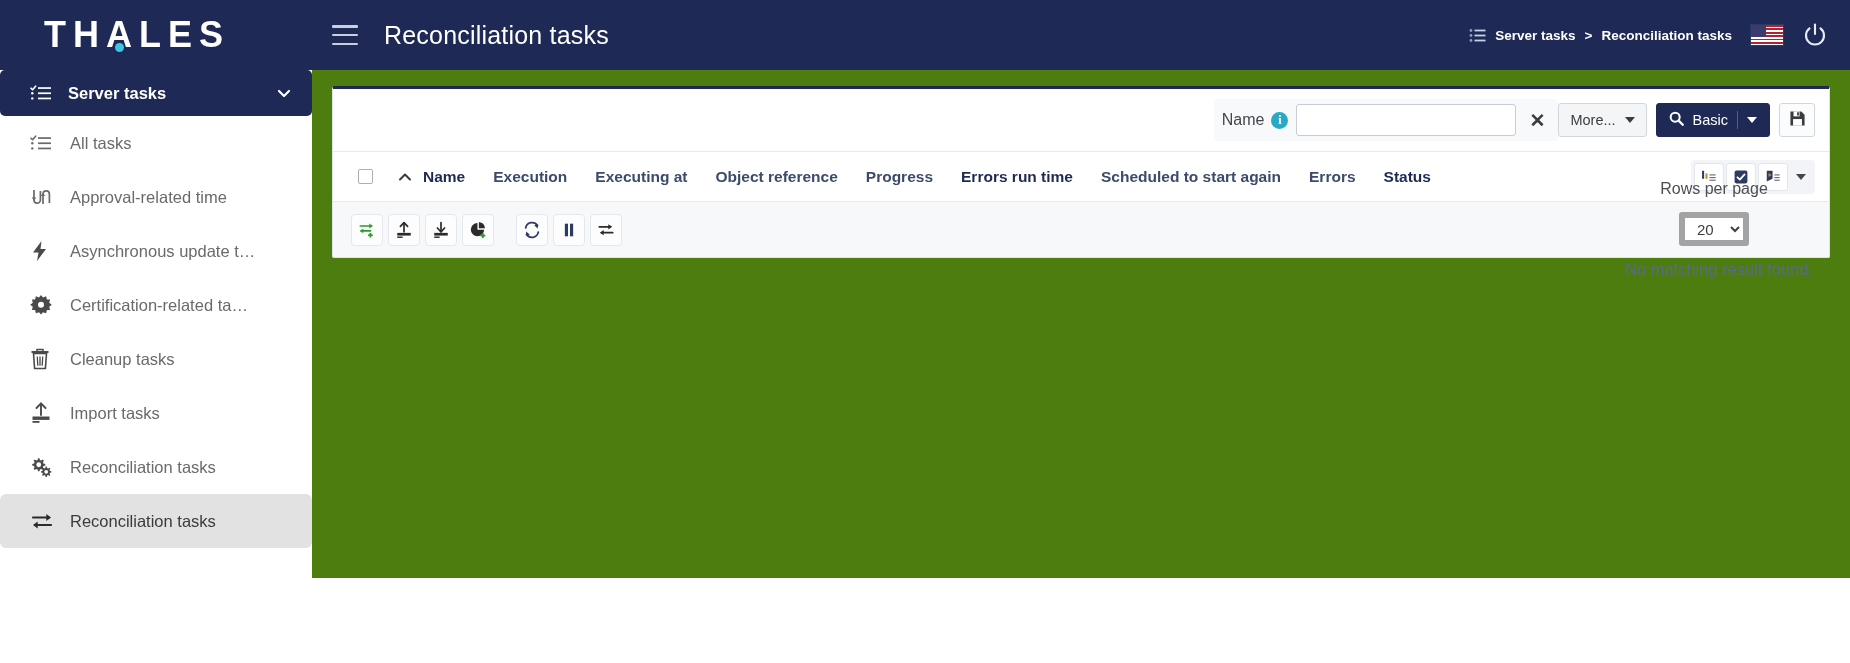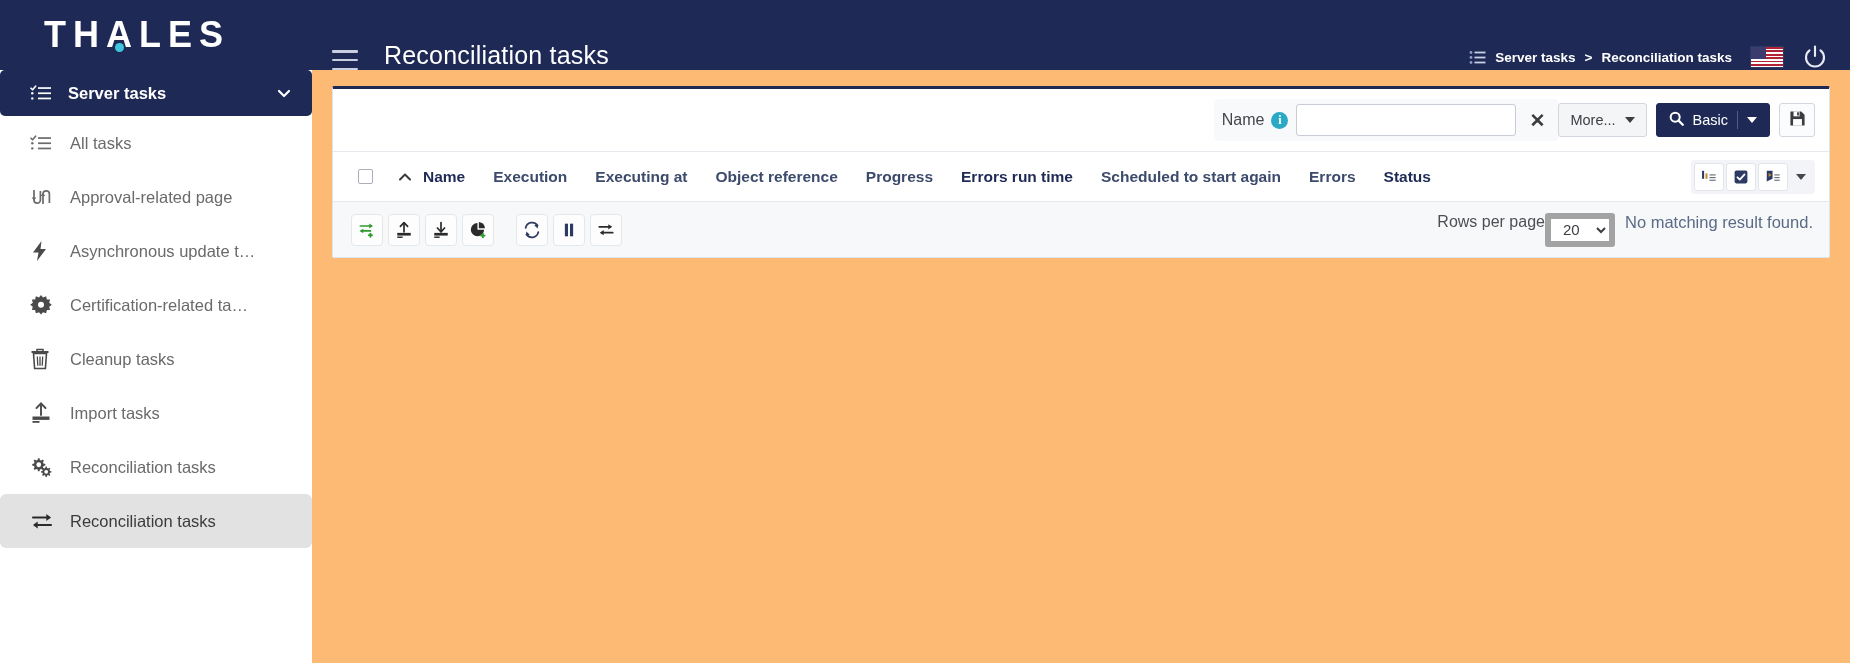--- a/index.html
+++ b/index.html
@@ -13,21 +13,21 @@
   }
 
   
   .topbar {
     position: absolute;
     top: 0; left: 0;
     width: 1850px;
     height: 70px;
     background: #1e2a55;
     display: flex;
-    align-items: flex-end;
+    align-items: center;
   }
   .logo-zone {
     width: 312px;
     height: 70px;
     display: flex;
     align-items: center;
     padding-left: 44px;
   }
   .thales-logo {
     display: flex;
@@ -168,22 +168,22 @@
   }
   .sb-item.selected { background: #e2e2e2; }
   .sb-item.selected .sb-label { color: #3b3b3b; }
   .sb-item.selected .sb-ico { color: #2b2b2b; }
 
   
   .main {
     position: absolute;
     top: 0; left: 312px;
     width: 1538px;
-    height: 593px;
-    background: #fdba74;
+    height: 508px;
+    background: #4d7c0f;
     padding: 16px 20px 0 20px;
   }
   .panel {
     background: #ffffff;
     border: 1px solid #dfe3ea;
     border-top: 3px solid #1e2a55;
     border-radius: 2px;
     width: 100%;
   }
 
@@ -351,21 +351,23 @@
     background: #fdfdfe;
     border: 1px solid #e4e7ec;
     border-radius: 4px;
     display: flex; align-items: center; justify-content: center;
     cursor: pointer;
   }
   .grp-space { width: 22px; }
   .foot-right {
     margin-left: auto;
     display: flex;
-    align-items: flex-start;
+    align-items: center;
+    gap: 14px;
+    flex-direction: column;
   }
   .rpp-label { font-size: 16px; color: #4d4f55; }
   .rpp-select {
     height: 34px;
     min-width: 56px;
     border: 6px solid #a3a3a3;
     border-radius: 3px;
     background: #fff;
     font-size: 15px;
     color: #3c3e44;
@@ -471,21 +473,21 @@
 
     <div class="sb-item">
       <span class="sb-ico">
         <svg viewBox="0 0 22 20" width="22" height="20">
           <path d="M4 3 L4 13 A3.2 3.2 0 0 0 10.4 13 L10.4 4" fill="none" stroke="#6a6a6a" stroke-width="1.7"></path>
           <path d="M1.6 10.5 L4 13.4 L6.4 10.5" fill="#6a6a6a"></path>
           <path d="M13 17 L13 7 A3.2 3.2 0 0 1 19.4 7 L19.4 16" fill="none" stroke="#6a6a6a" stroke-width="1.7"></path>
           <path d="M10.6 9 L13 6.1 L15.4 9" fill="#6a6a6a"></path>
         </svg>
       </span>
-      <span class="sb-label">Approval-related page</span>
+      <span class="sb-label">Approval-related time</span>
     </div>
 
     <div class="sb-item">
       <span class="sb-ico">
         <svg viewBox="0 0 20 22" width="20" height="22">
           <path d="M11.5 1 L3 12.5 L8.5 12.5 L7 21 L16 9 L10.5 9 Z" fill="#4a4a4a"></path>
         </svg>
       </span>
       <span class="sb-label">Asynchronous update t…</span>
     </div>

